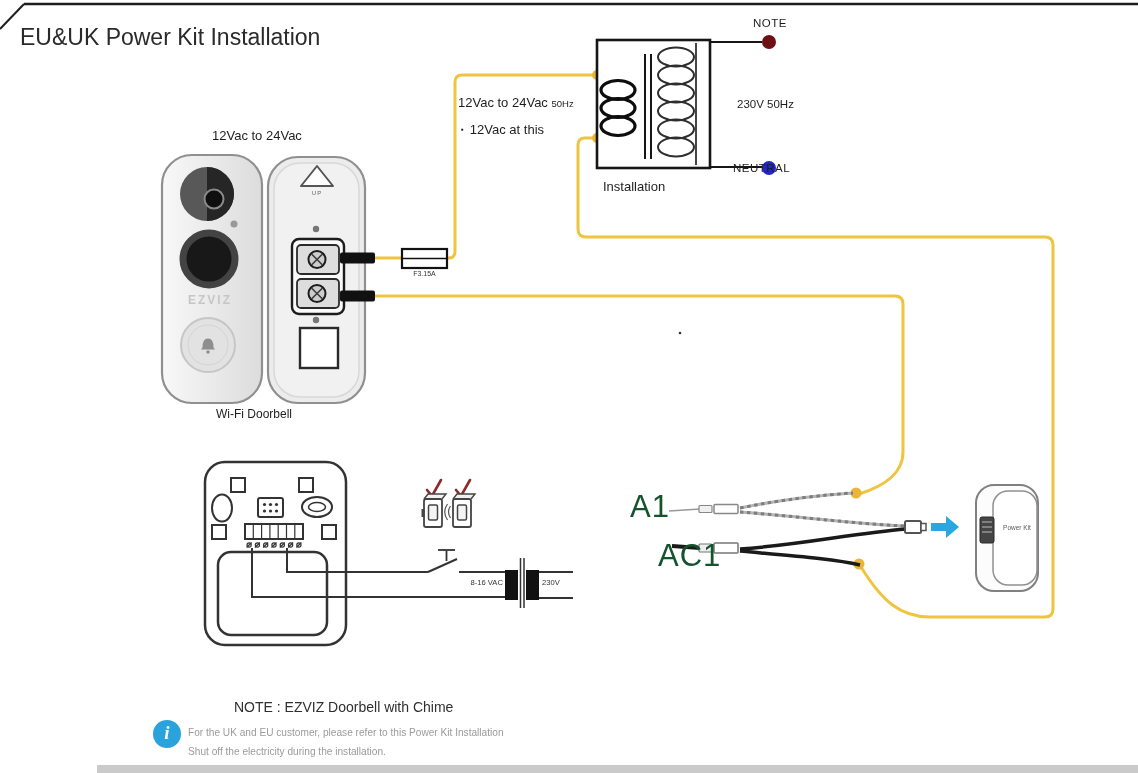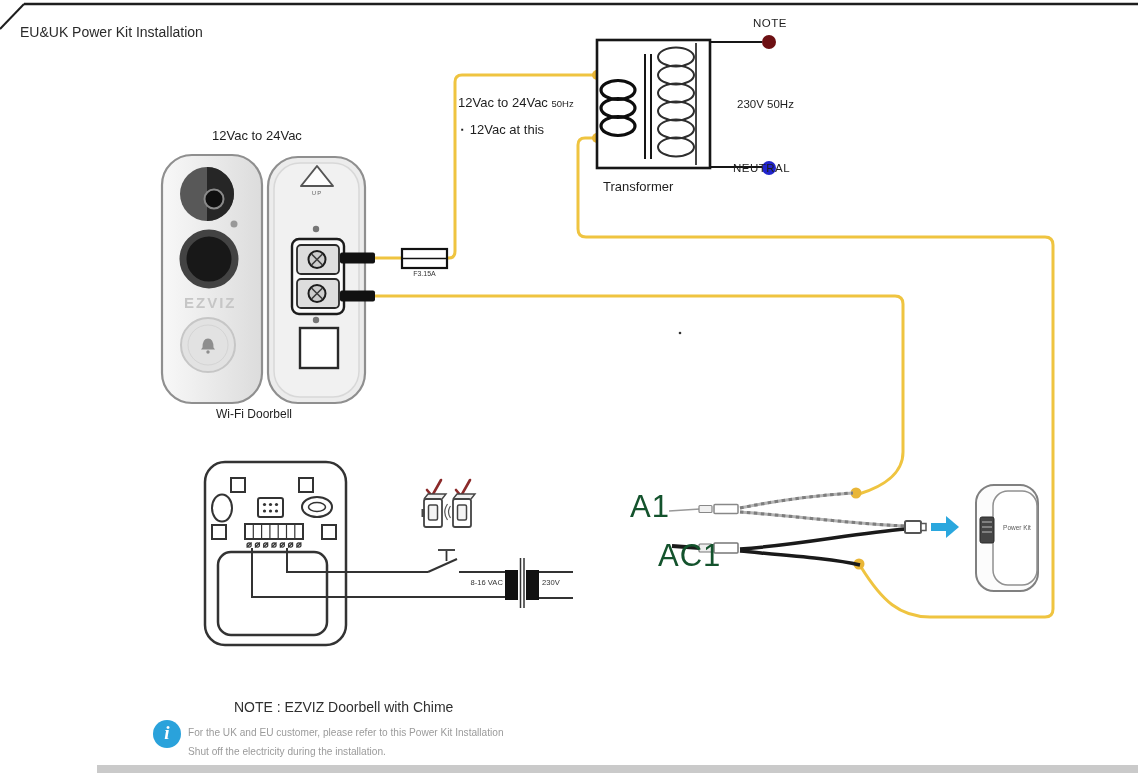--- a/index.html
+++ b/index.html
@@ -1,29 +1,29 @@
 <!DOCTYPE html>
 <html><head>
 <meta charset="utf-8">
 <style>
   html,body{margin:0;padding:0;background:#fff;}
   body{width:1138px;height:773px;position:relative;overflow:hidden;
        font-family:"Liberation Sans",sans-serif;}
   .lbl{position:absolute;white-space:nowrap;color:#2b2b2b;
        font-family:"Liberation Sans",sans-serif;line-height:1.15;}
-  .title{font-size:14px;color:#2a2a2a;}
+  .title{font-size:23px;color:#2a2a2a;}
   .small{font-size:11.5px;color:#1e1e1e;}
   .tiny{font-size:7px;color:#333;}
   .mid{font-size:13px;color:#1e1e1e;}
   .lead-label{font-size:31px;color:#14532d;letter-spacing:1px;}
   .freq{font-size:9.5px;}
   .bullet{font-size:8px;vertical-align:2px;margin-right:6px;}
   .note-head{font-size:14px;color:#2f2f2f;margin-left:36px;}
   .note-gray{font-size:11px;color:#9b9b9b;transform:scaleX(.92);transform-origin:left top;}
-  .ezviz{font-size:15px;font-weight:bold;color:#c6c6c6;letter-spacing:2px;}
+  .ezviz{font-size:12px;font-weight:bold;color:#c6c6c6;letter-spacing:2px;}
   .up{font-size:6px;color:#666;letter-spacing:1px;}
   .ratetiny{font-size:8px;color:#333;transform:scaleX(.95);transform-origin:left top;}
   .pk{font-size:6.5px;color:#5a5a5a;}
   .info-badge{position:absolute;left:153px;top:720px;width:28px;height:28px;
       border-radius:50%;background:#2aa2db;color:#fff;text-align:center;
       font-family:"Liberation Serif",serif;font-style:italic;font-weight:bold;
       font-size:19px;line-height:26px;}
   svg{position:absolute;left:0;top:0;}
 </style>
 </head>
@@ -220,21 +220,21 @@
 
 <div class="lbl mid" style="left:212px;top:129px">12Vac to 24Vac</div>
 
 <div class="lbl mid" style="left:458px;top:96px"><span>12Vac to 24Vac</span> <span class="freq">50Hz</span></div>
 
 <div class="lbl mid" style="left:461px;top:123px"><span class="bullet">▪</span><span>12Vac at this</span></div>
 
 <div class="lbl small" style="left:753px;top:17px;letter-spacing:.5px">NOTE</div>
 <div class="lbl small" style="left:733px;top:162px;letter-spacing:.5px">NEUTRAL</div>
 <div class="lbl small" style="left:737px;top:98px">230V 50Hz</div>
-<div class="lbl mid" style="left:603px;top:180px">Transformer</div>
+<div class="lbl mid" style="left:603px;top:180px">Installation</div>
 
 <div class="lbl tiny" style="left:402px;top:270px;width:45px;text-align:center">F3.15A</div>
 
 <div class="lbl up" style="left:305px;top:190px;width:24px;text-align:center">UP</div>
 <div class="lbl ezviz" style="left:184px;top:294px;width:52px;text-align:center">EZVIZ</div>
 <div class="lbl mid" style="left:216px;top:408px;font-size:12px">Wi-Fi Doorbell</div>
 
 <div class="lbl ratetiny" style="left:463px;top:578px;width:42px;text-align:right">8-16 VAC</div>
 <div class="lbl ratetiny" style="left:542px;top:578px">230V</div>
 

